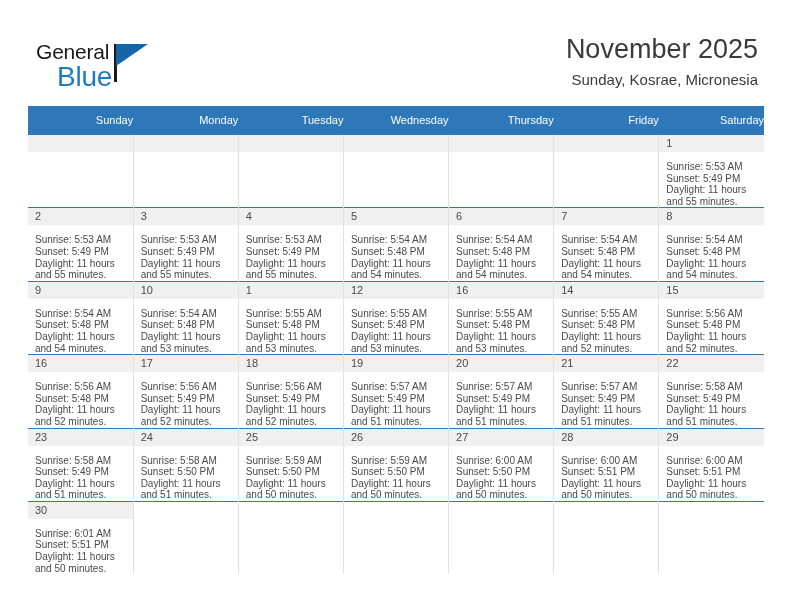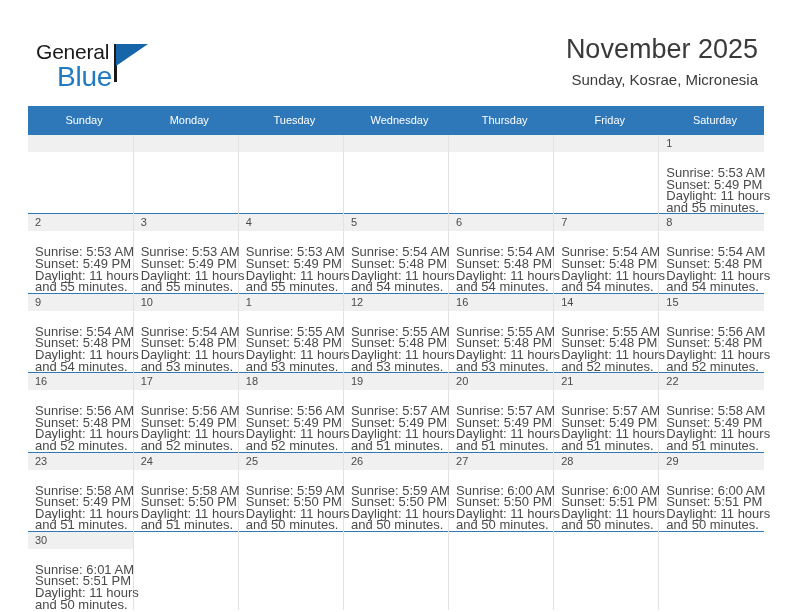--- a/index.html
+++ b/index.html
@@ -100,21 +100,21 @@
     top: 106px;
     width: 736px;
     border-collapse: collapse;
     table-layout: fixed;
   }
   .calendar th {
     background: #2e77b9;
     color: #ffffff;
     font-size: 11px;
     font-weight: normal;
-    text-align: center;
+    text-align: right;
     padding: 5px 0 5px 7px;
     height: 18px;
     border: none;
   }
   .calendar td {
     width: 105.14px;
     height: 60px;
     vertical-align: top;
     padding: 0;
     border-left: 1px solid #e2e2e2;
@@ -135,22 +135,22 @@
     font-size: 11px;
     color: #4a4a4a;
     padding: 2px 0 2px 7px;
     line-height: 13px;
     height: 13px;
   }
   .daynum.empty {
     color: transparent;
   }
   .details {
-    padding: 15px 5px 0 7px;
-    font-size: 13px;
+    padding: 9px 5px 0 7px;
+    font-size: 10px;
     line-height: 11.6px;
     color: #4a4a4a;
   }
   .details div {
     white-space: nowrap;
   }
 </style>
 </head>
 <body>
 

